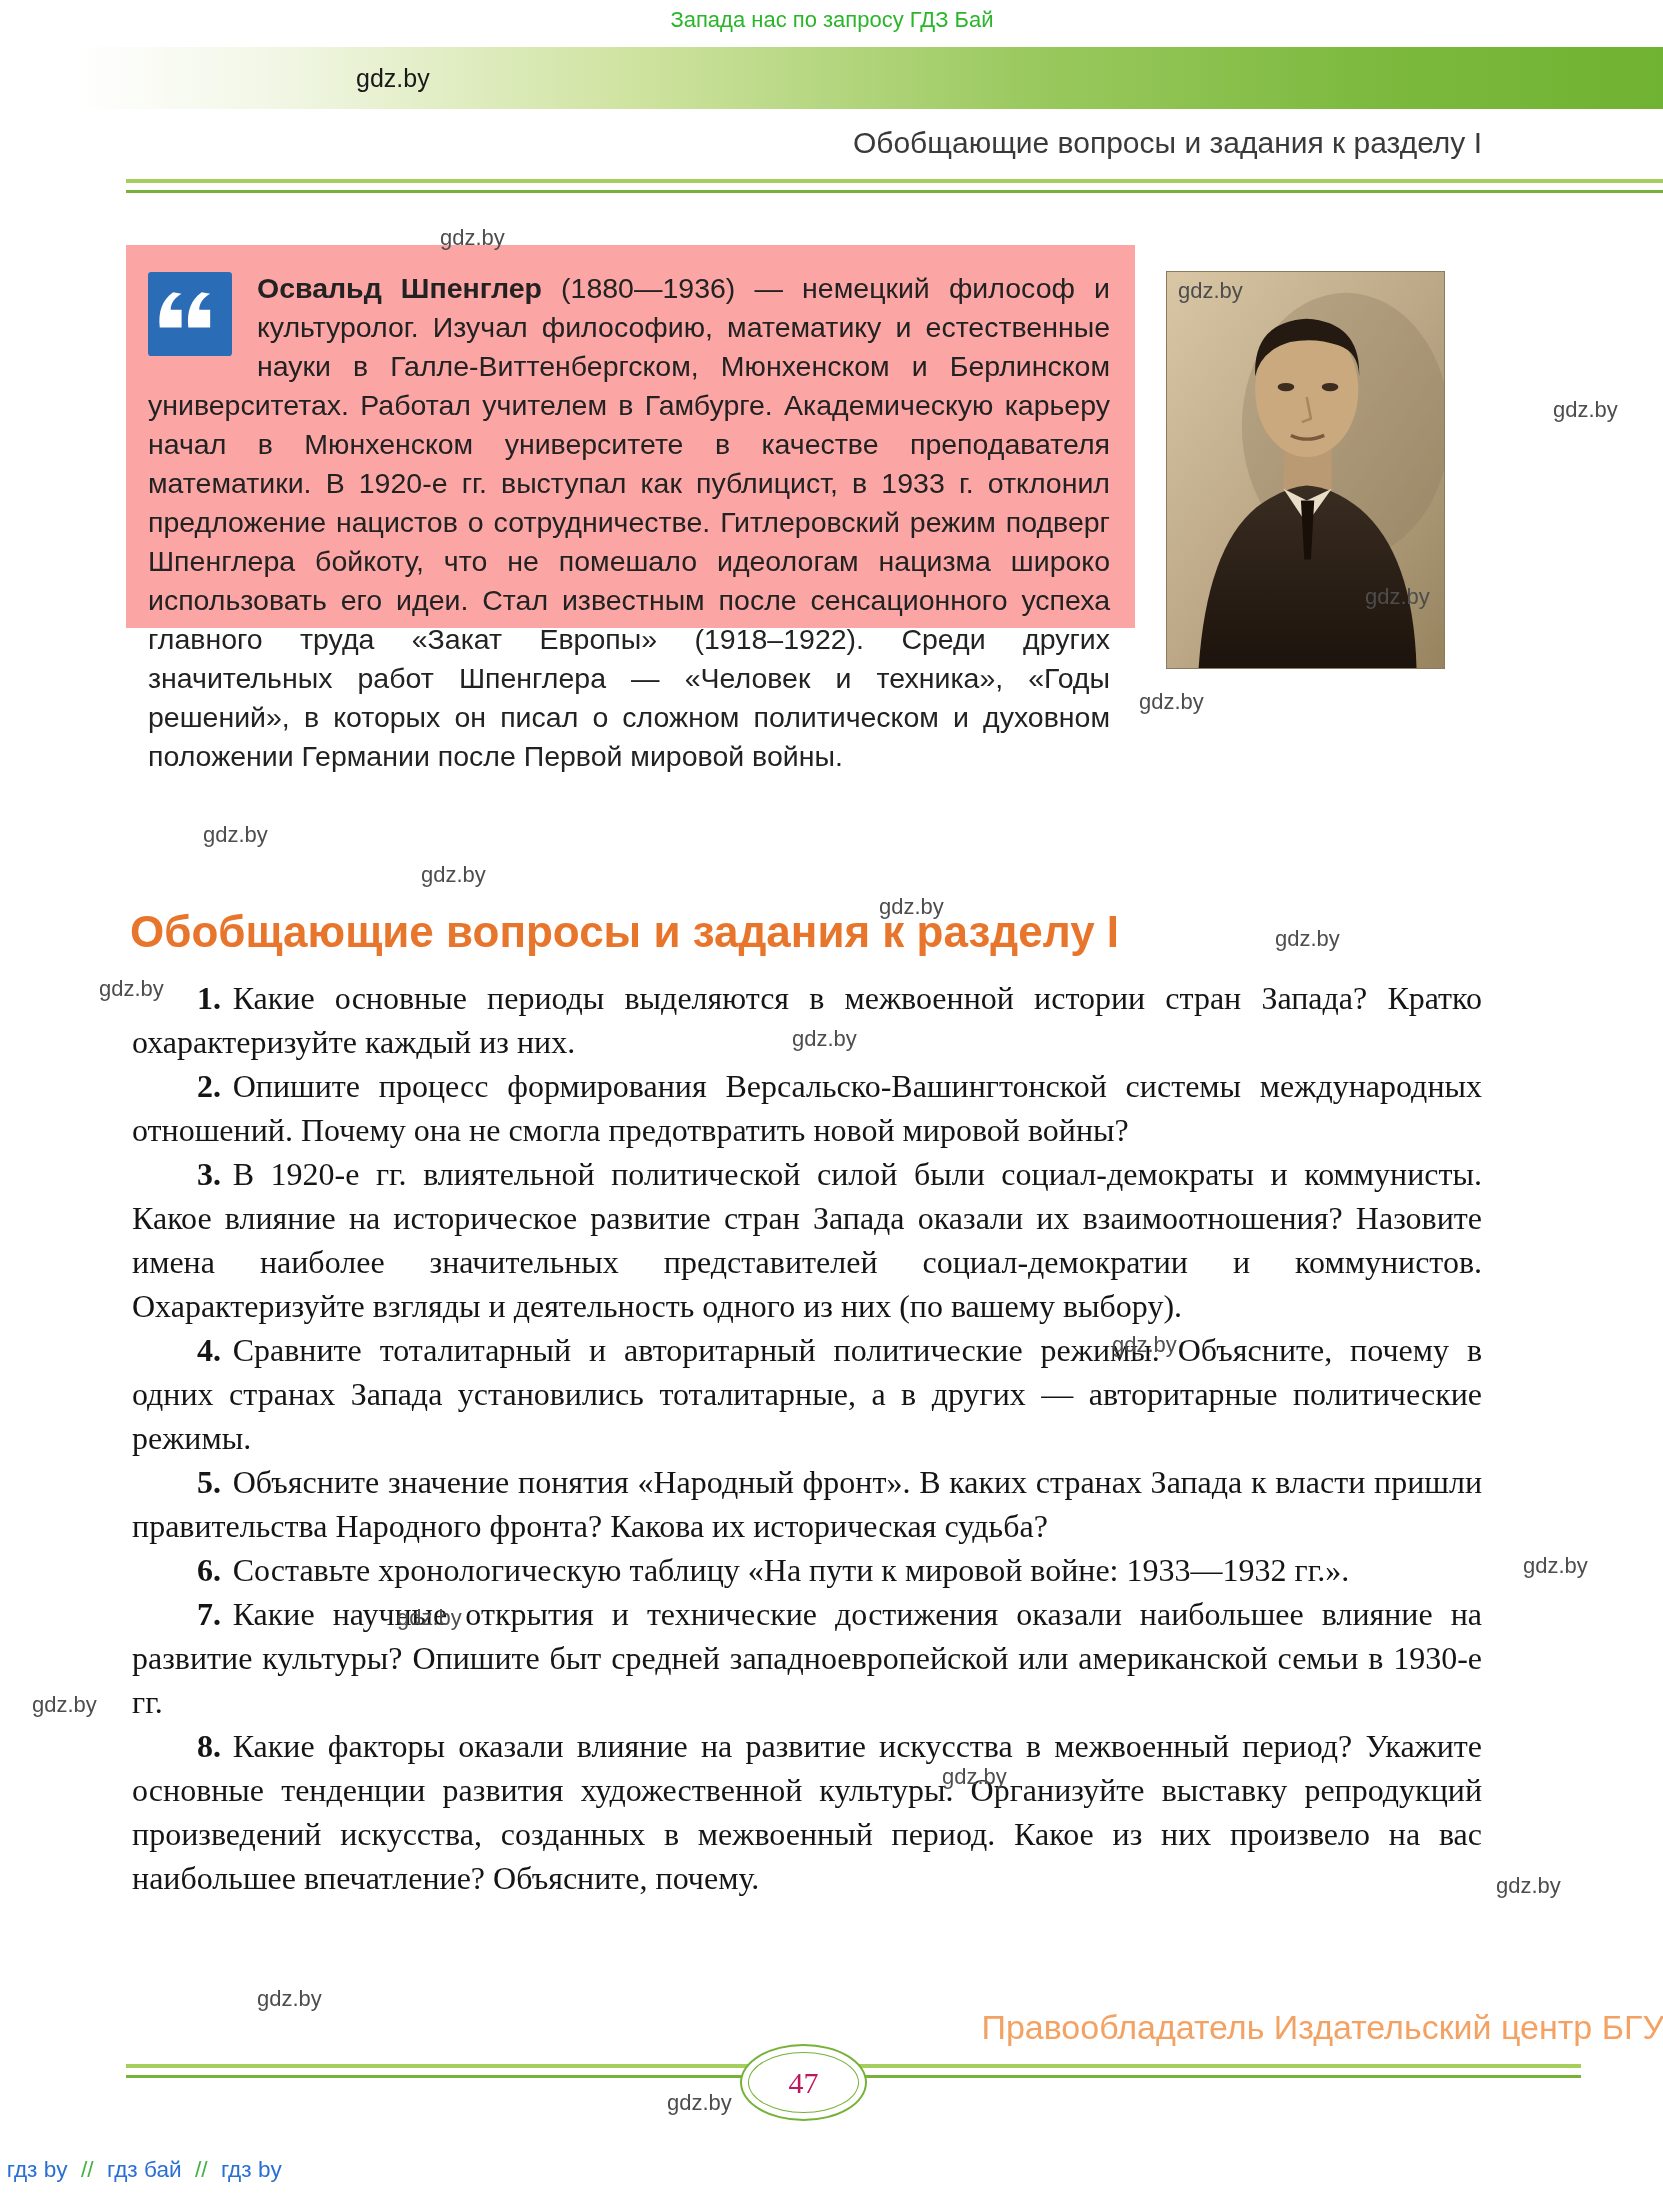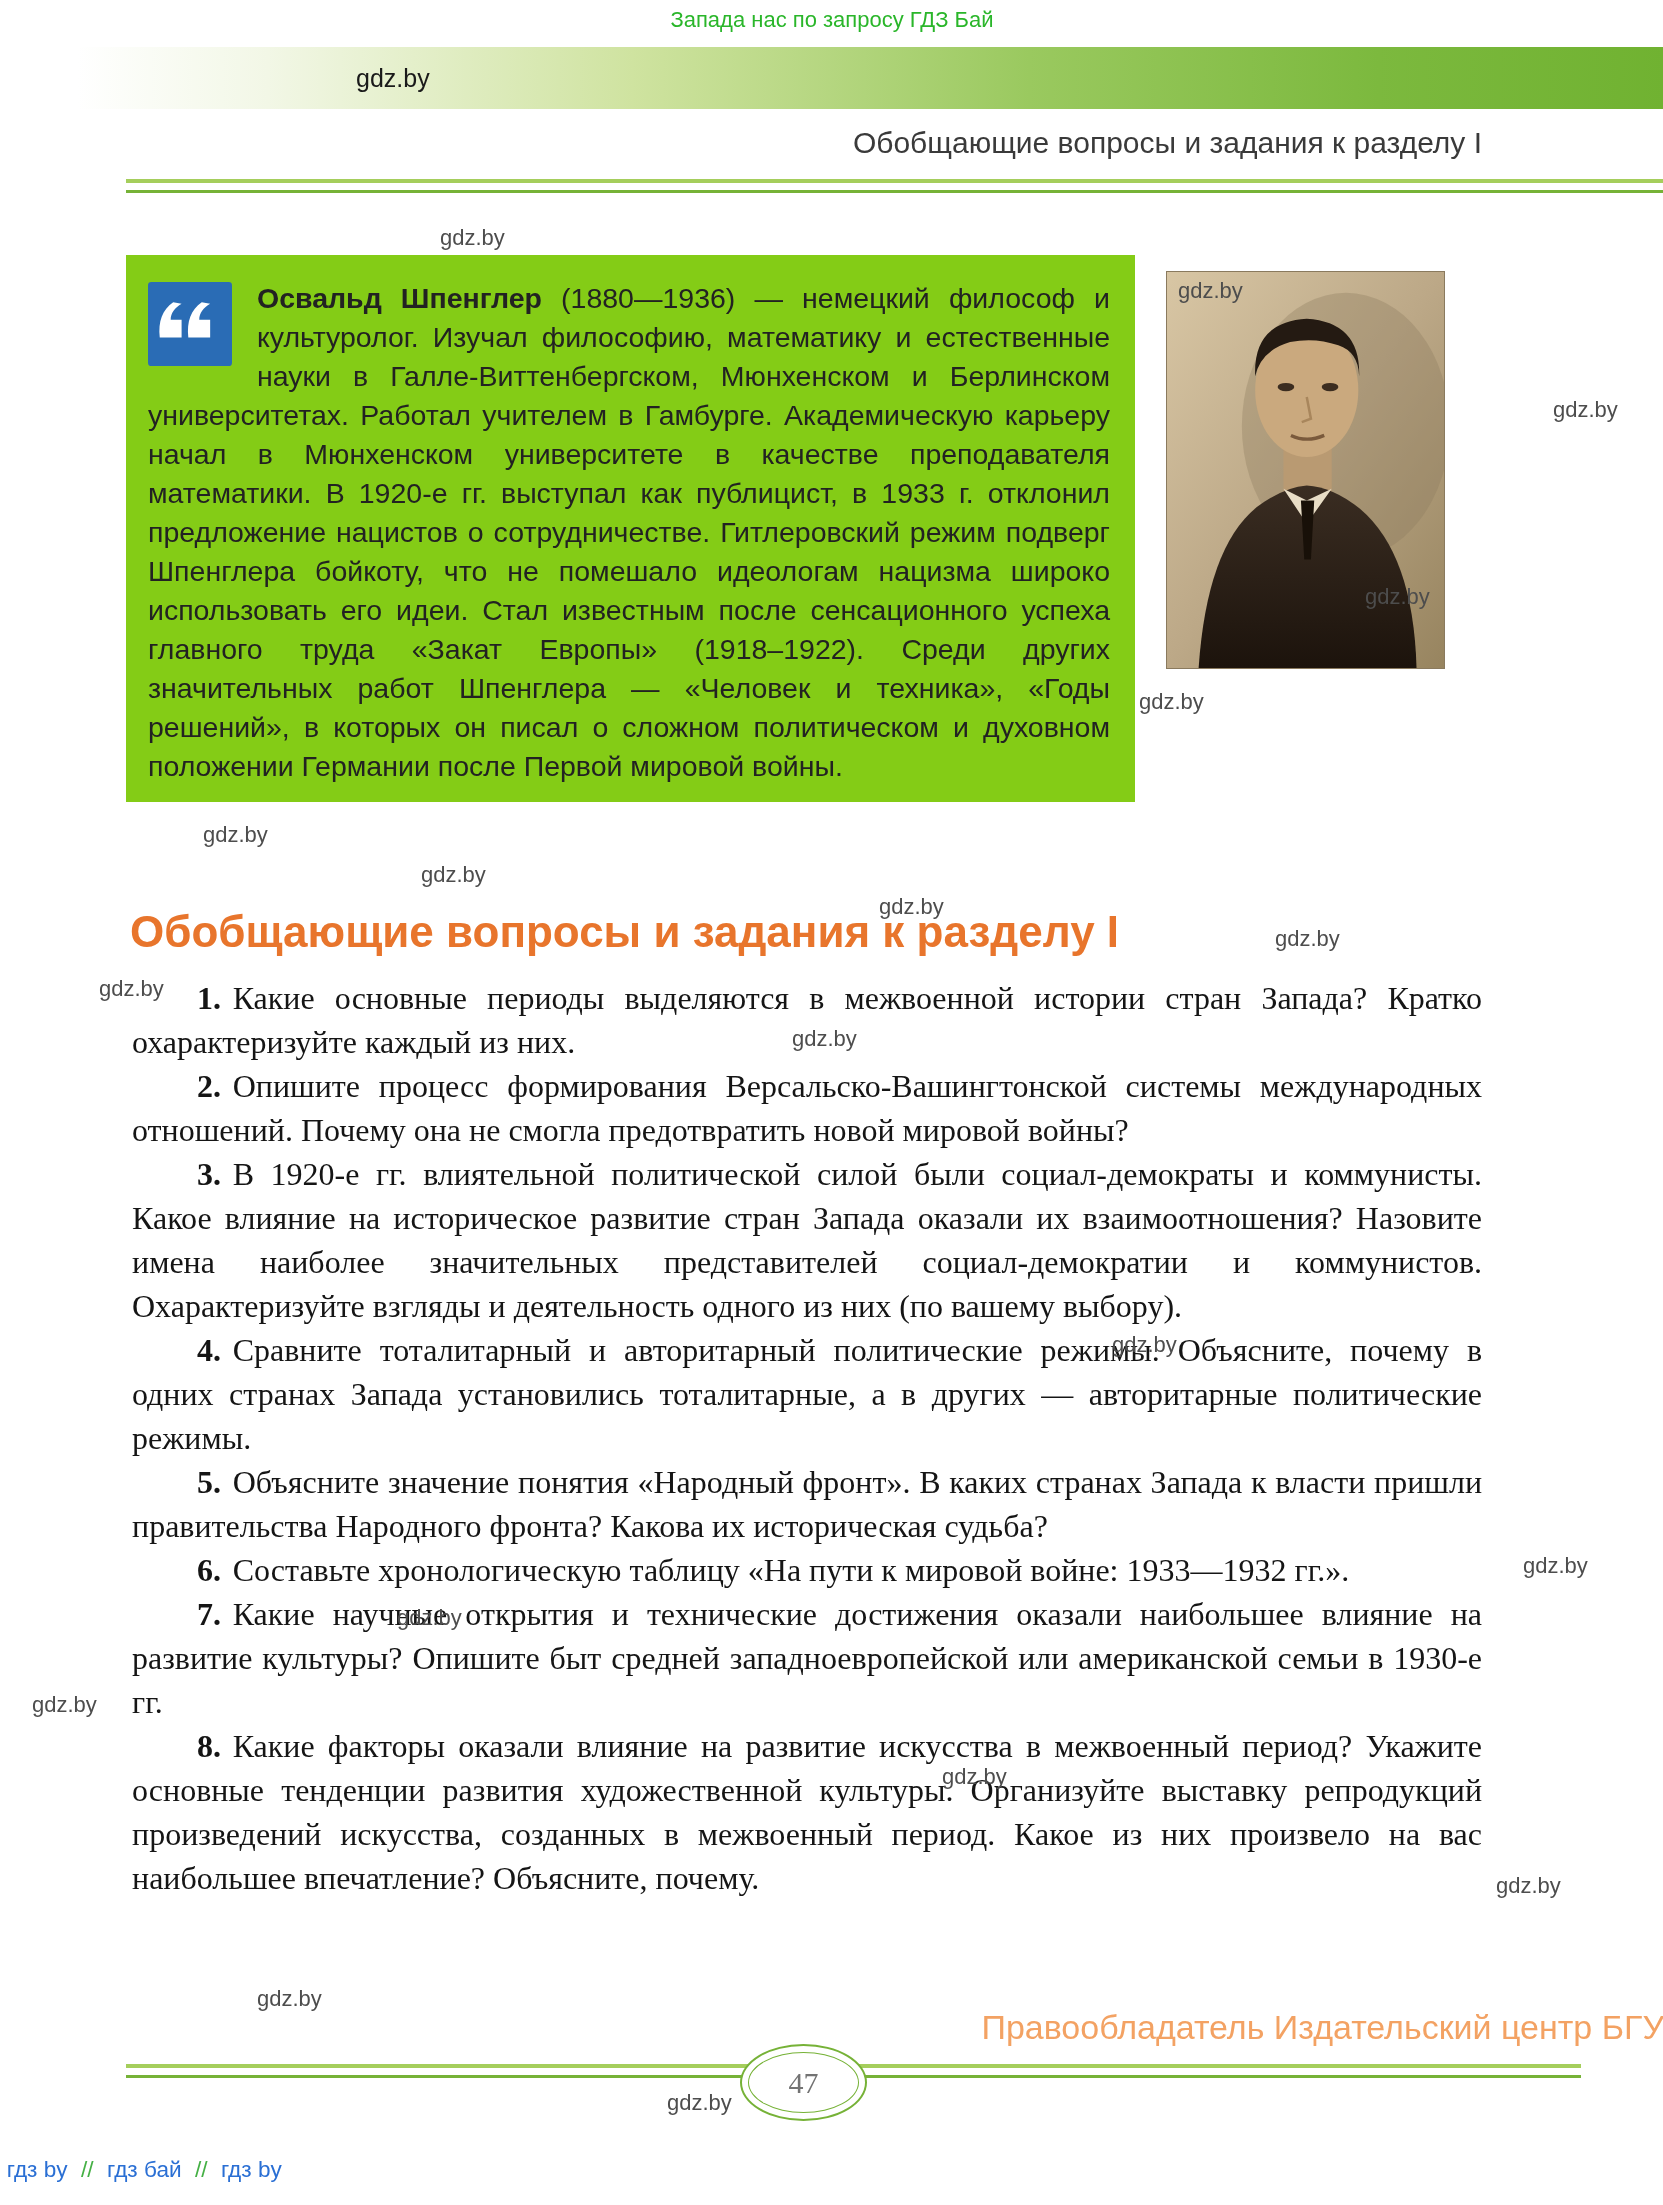--- a/index.html
+++ b/index.html
@@ -17,22 +17,22 @@
              font-size:25px;color:#1a1a1a;}
 
   .running-head{position:absolute;top:126px;left:126px;width:1356px;text-align:right;
                 font-size:30px;color:#3a3a3a;}
 
   .rule{position:absolute;}
   .r-t1{left:126px;right:0;top:179px;height:4.2px;background:#a5ce5c;}
   .r-t2{left:126px;right:0;top:190px;height:2.5px;background:#76b237;}
 
   
-  .bio-box{position:absolute;left:126px;top:255px;width:1009px;height:547px;
-           background:#84cc16;box-sizing:border-box;padding:23.5px 25px 0 22px;}
+  .bio-box{position:absolute;left:126px;top:245px;width:1009px;height:383px;
+           background:#fca5a5;box-sizing:border-box;padding:23.5px 25px 0 22px;}
   .bio-icon{float:left;width:84px;height:84px;margin:3.4px 25px 13.4px 0;}
   .bio-text{margin:0;font-size:28.5px;line-height:39px;text-align:justify;color:#222222;}
   .bio-name{font-weight:bold;}
 
   
   .photo{position:absolute;left:1166px;top:271px;width:279px;height:398px;
          border:0.8px solid #8a7a5e;box-sizing:border-box;}
   .photo svg{display:block;width:100%;height:100%;}
 
   .section-title{position:absolute;left:130px;top:907px;margin:0;
@@ -47,21 +47,21 @@
              font-size:34px;font-weight:normal;color:#f3a263;}
 
   .r-b1{left:126px;width:1455px;top:2064px;height:4.2px;background:#a5ce5c;}
   .r-b2{left:126px;width:1455px;top:2075px;height:2.5px;background:#76b237;}
 
   .page-badge{position:absolute;left:740px;top:2044px;width:127px;height:77px;
               background:#ffffff;border:2.5px solid #76b237;border-radius:50%;
               display:flex;align-items:center;justify-content:center;z-index:5;box-sizing:border-box;}
   .page-badge-inner{width:109px;height:59px;border:1.7px solid #76b237;border-radius:50%;
               display:flex;align-items:center;justify-content:center;
-              font-family:"Liberation Serif",serif;font-size:30px;color:#737373;}
+              font-family:"Liberation Serif",serif;font-size:30px;color:#be185d;}
 
   .bottom-links{position:absolute;top:2157px;left:0;right:0;font-size:22.6px;}
   .bottom-links .lnk{color:#2a6fd4;cursor:pointer;margin:0 6.7px;}
   .bottom-links .sep{color:#45b045;margin:0 6.7px;}
 
   .wm{position:absolute;font-size:22px;color:#4d4d4d;z-index:4;}
 </style>
 </head>
 <body>
 

